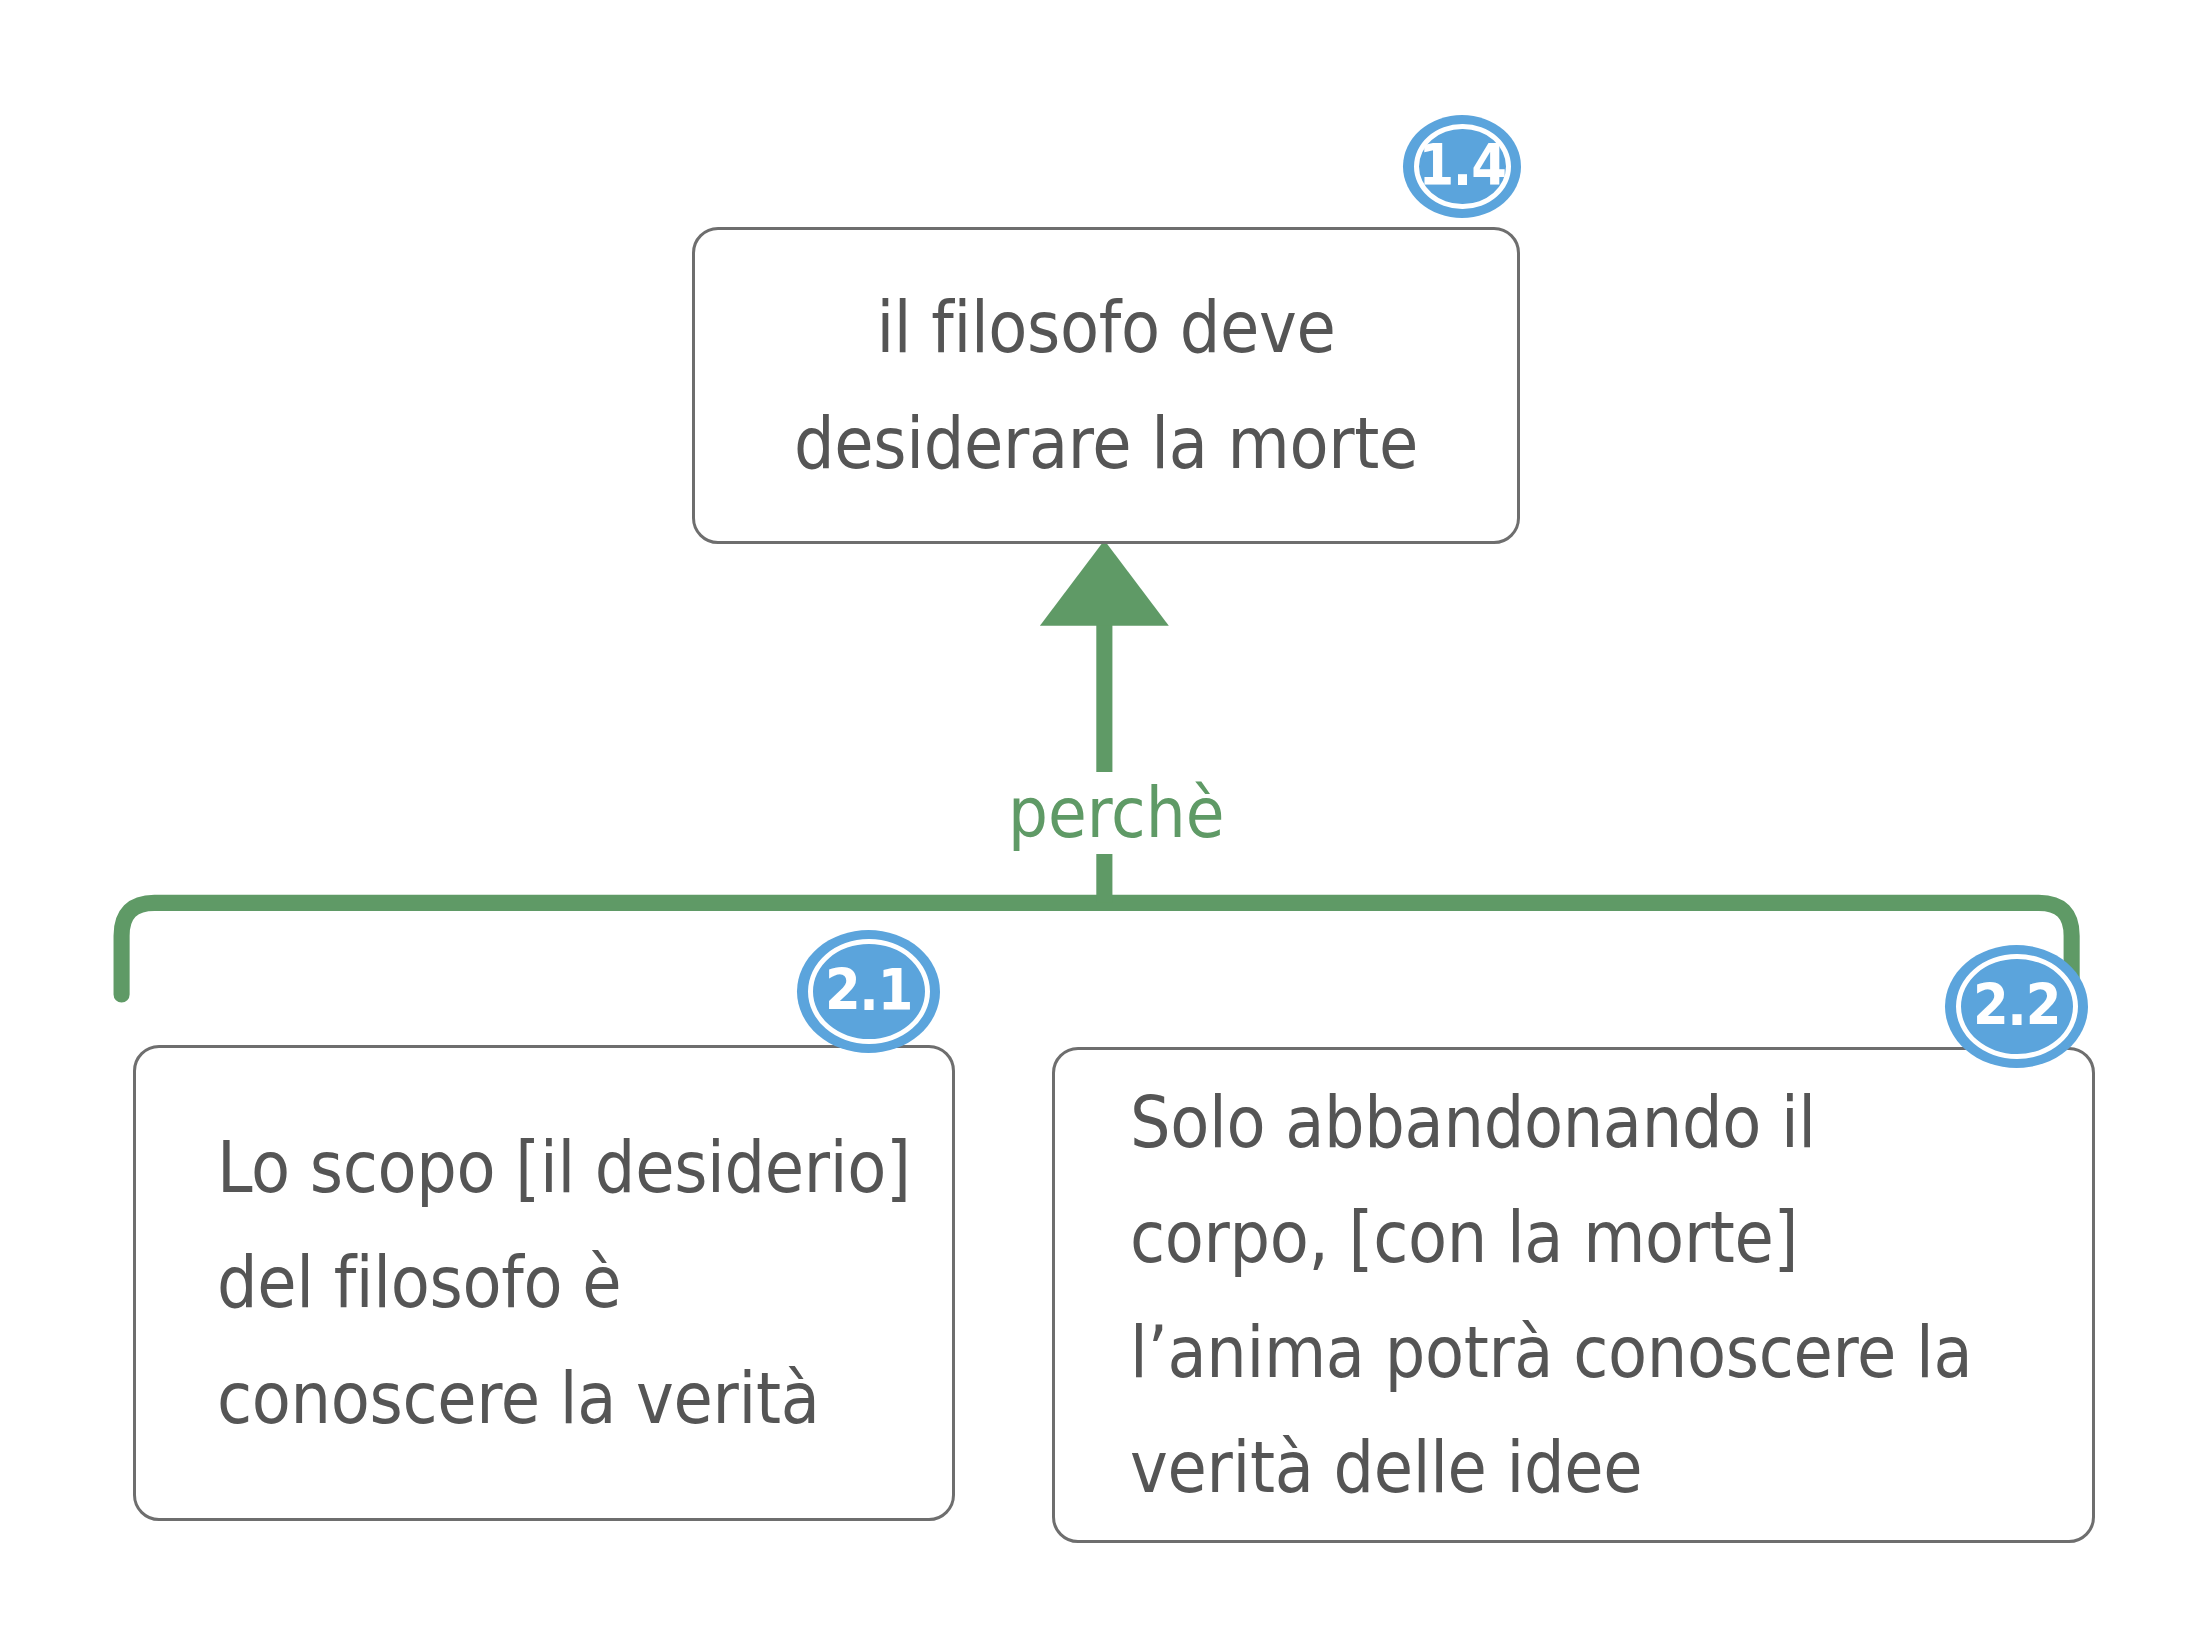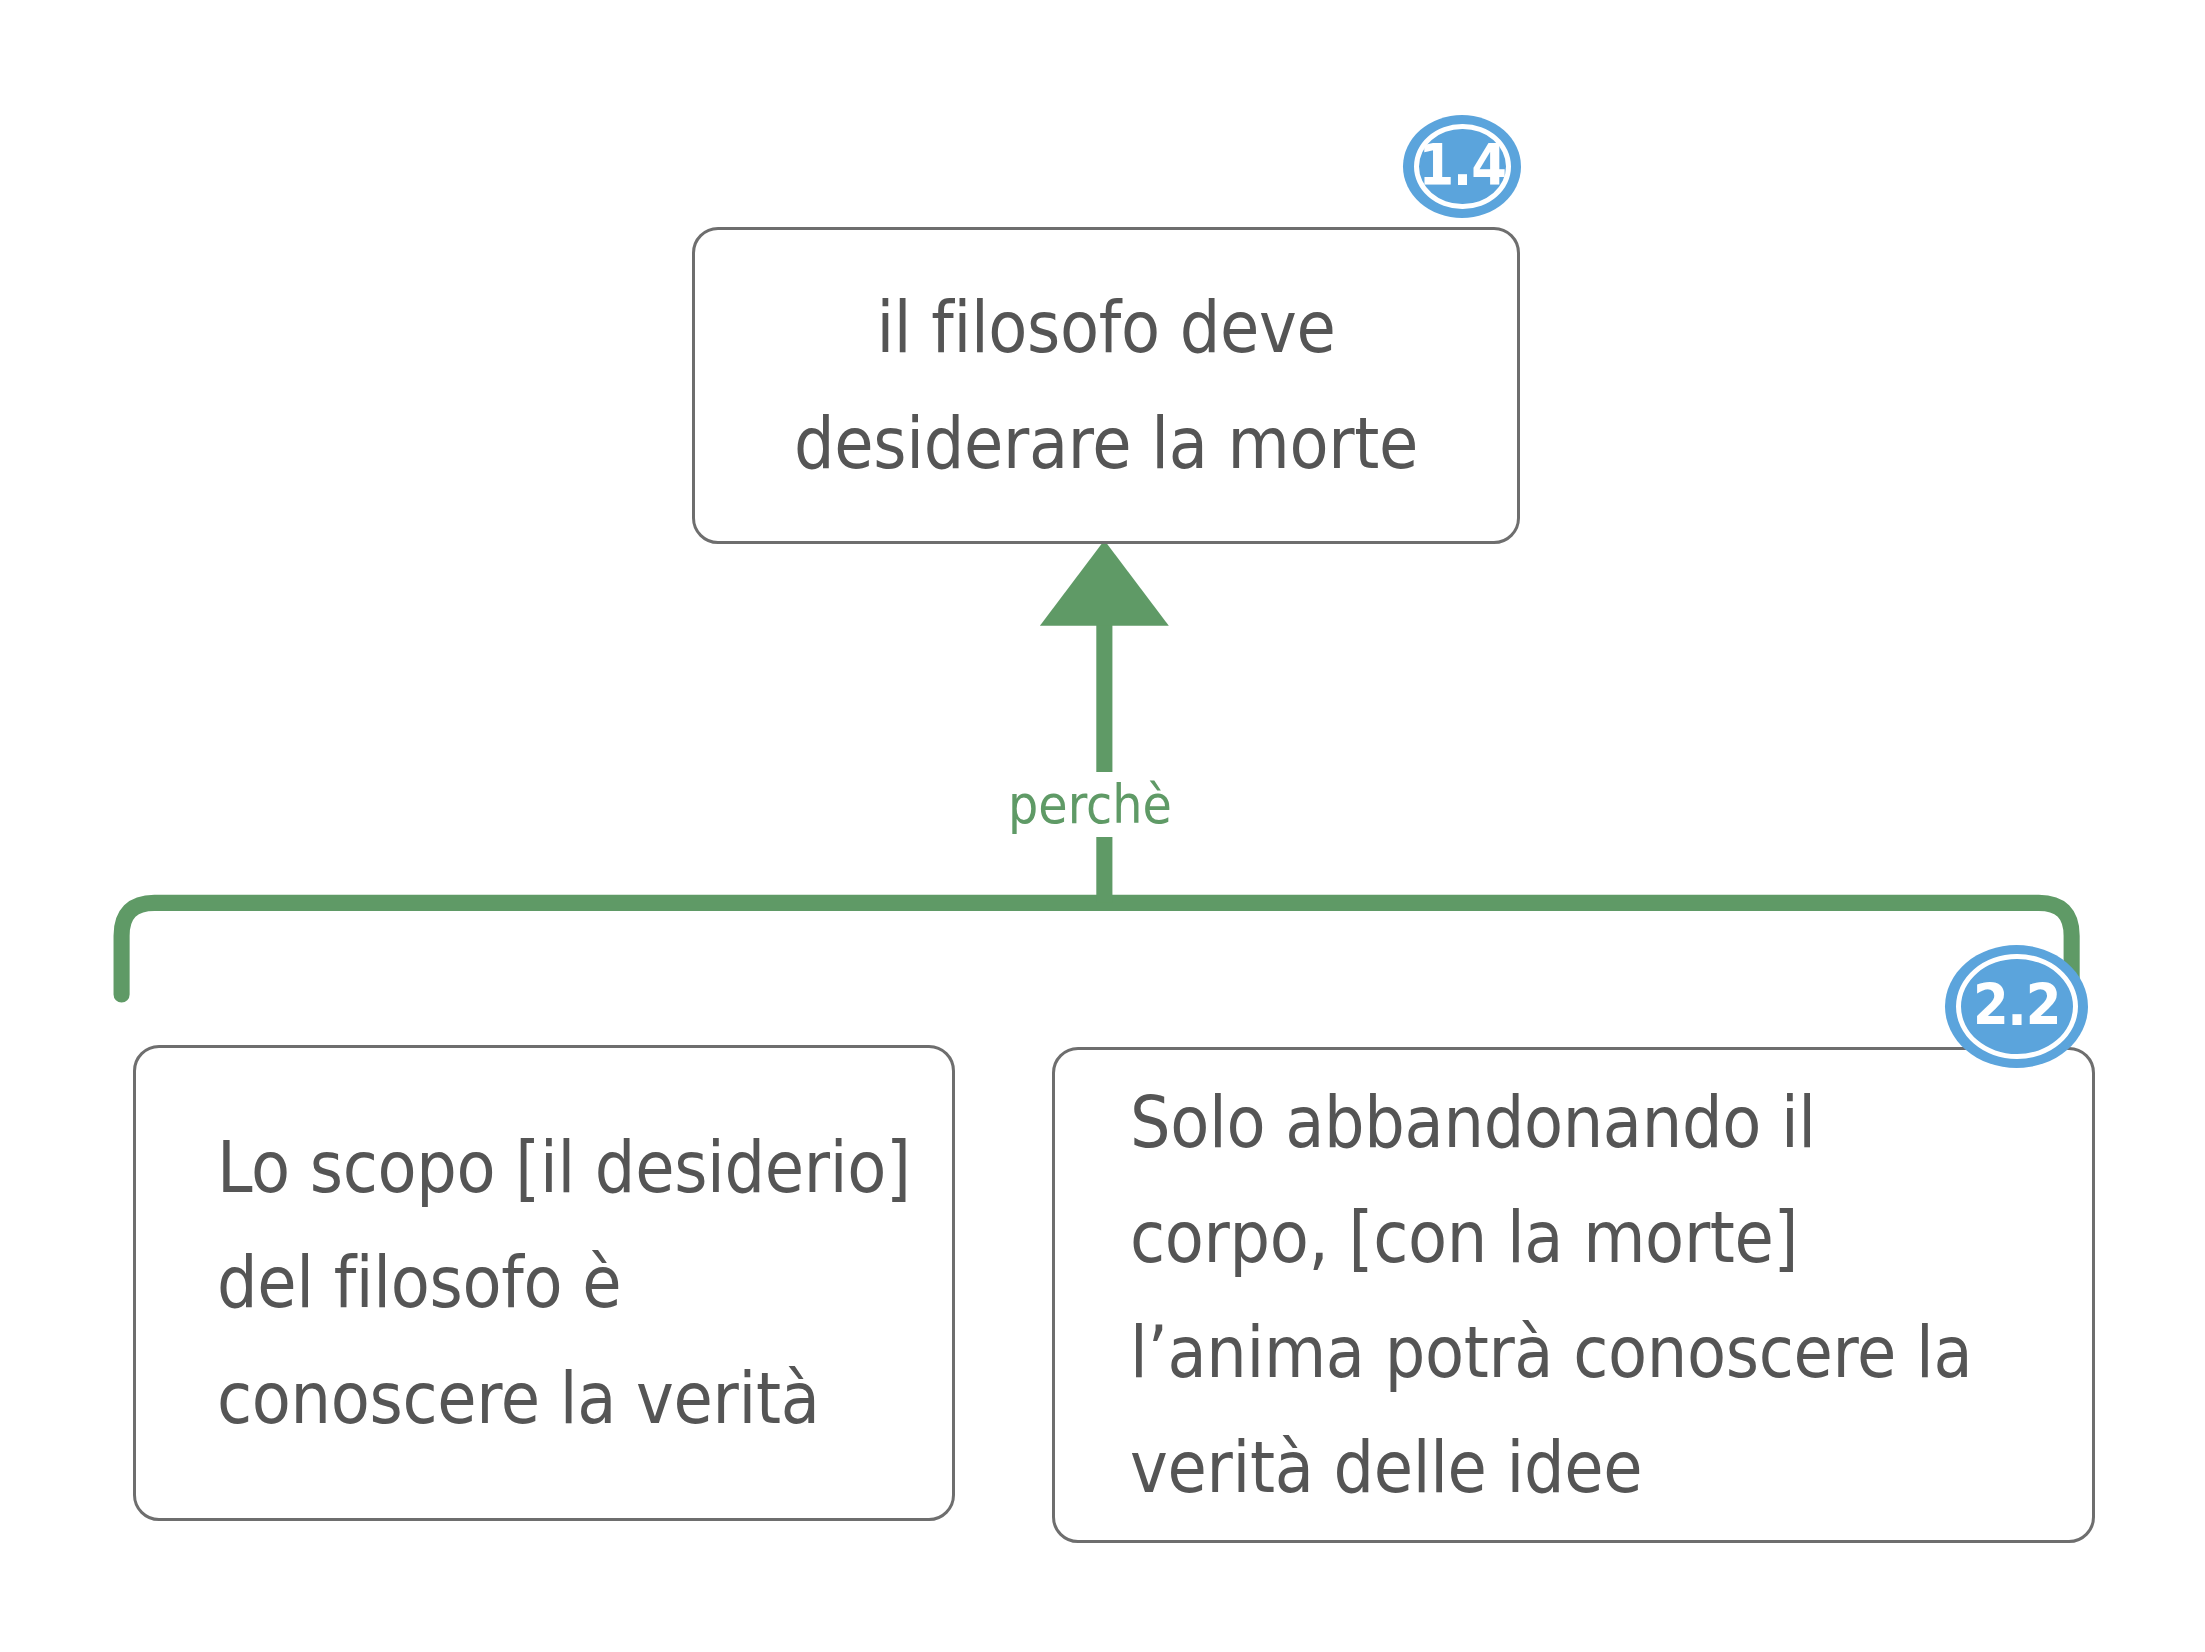--- a/index.html
+++ b/index.html
@@ -114,21 +114,21 @@
     padding-bottom: 2.5px;
   }
   #badge-1-1 { left: 1403px; top: 115px; width: 118px; height: 103px; }
   #badge-2-1 { left: 797px; top: 930px; width: 143px; height: 123px; }
   #badge-2-2 { left: 1945px; top: 945px; width: 143px; height: 123px; text-align: right; }
   
   .relation-label {
     position: absolute;
     font-family: "DejaVu Sans Condensed", "Liberation Sans Narrow", "Liberation Sans", sans-serif;
     color: #5f9a66;
-    font-size: 53px;
+    font-size: 70px;
     line-height: 1;
     background: #ffffff;
     padding: 6.2px 10px;
     white-space: nowrap;
   }
   #relation-perche {
     left: 998px;
     top: 772px;
   }
 </style>
@@ -159,20 +159,23 @@
   </div>
   <div class="badge" id="badge-1-1">
     <span class="badge-label">1.4</span>
   </div>
 
   <div class="node" id="node-2-1">
     <div class="node-text">Lo scopo [il desiderio]
 del filosofo è
 conoscere la verità</div>
   </div>
+  <div class="badge" id="badge-2-1">
+    <span class="badge-label">2.1</span>
+  </div>
 
   <div class="node" id="node-2-2">
     <div class="node-text">Solo abbandonando il
 corpo, [con la morte]
 l’anima potrà conoscere la
 verità delle idee</div>
   </div>
   <div class="badge" id="badge-2-2">
     <span class="badge-label">2.2</span>
   </div>

